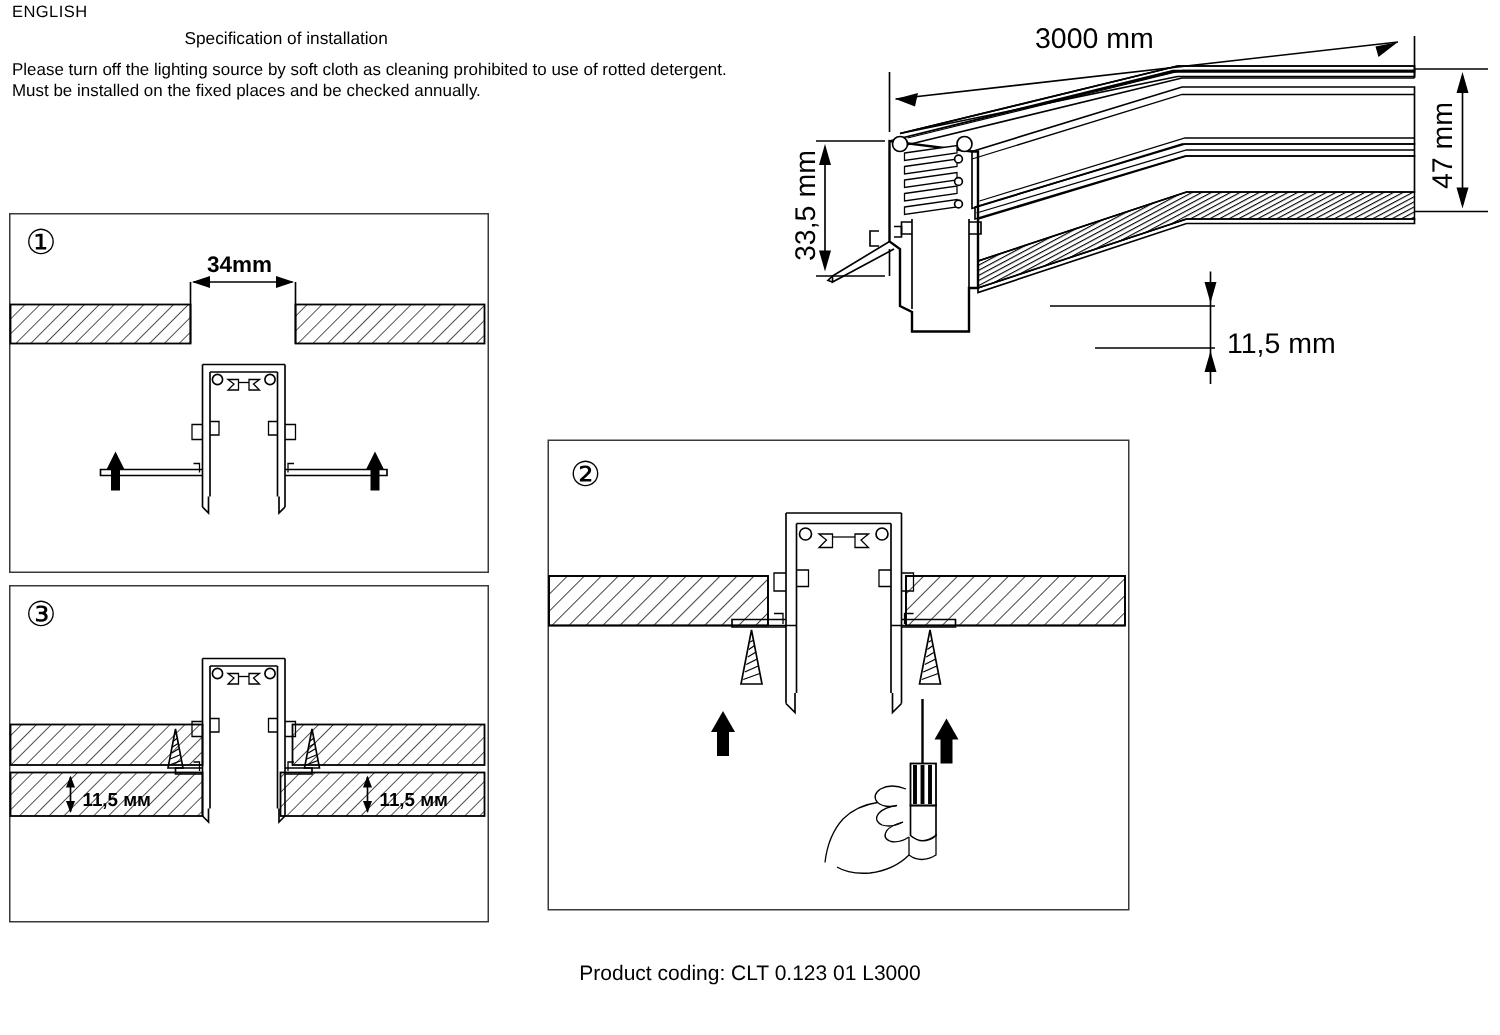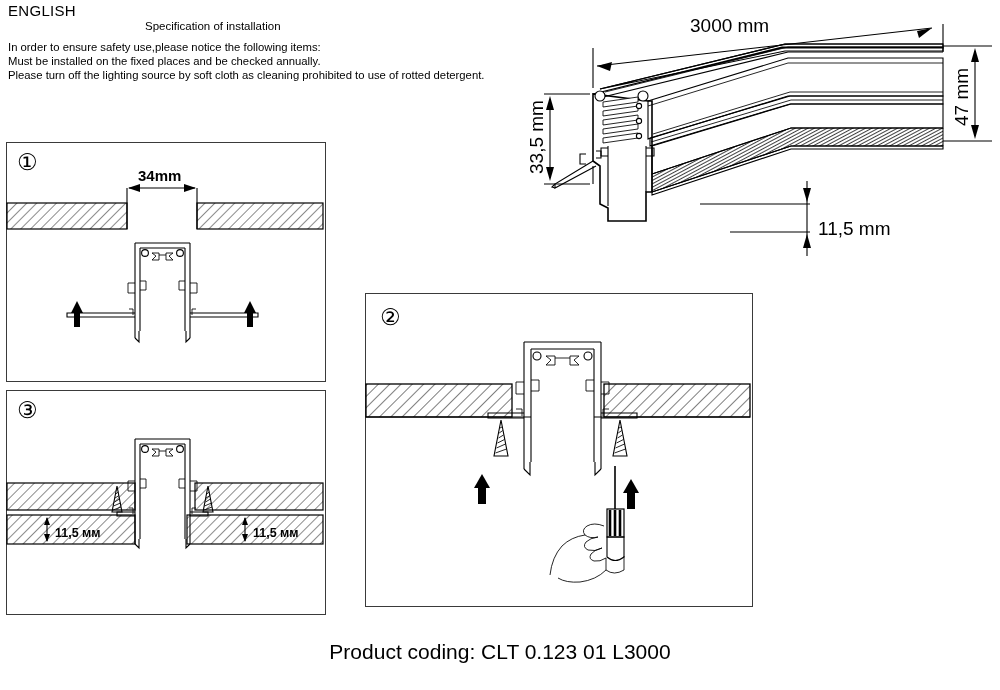--- a/index.html
+++ b/index.html
@@ -14,26 +14,26 @@
     background: #ffffff;
     font-family: "Liberation Sans", sans-serif;
     color: #000000;
     overflow: hidden;
   }
   .abs { position: absolute; }
 
   
   #lang-heading {
     left: 8px; top: 2px;
-    font-size: 15px;
+    font-size: 11px;
     letter-spacing: 0.3px;
     white-space: nowrap;
   }
   #spec-title {
-    left: 145px; top: 20px;
+    left: 123px; top: 20px;
     font-size: 11.5px;
     white-space: nowrap;
   }
   #notice-list {
     left: 8px; top: 40px;
     width: 470px;
   }
   .notice-line {
     font-size: 11.3px;
     line-height: 14.2px;
@@ -56,21 +56,21 @@
     line-height: 1;
     font-family: "DejaVu Sans", sans-serif;
     color: #000;
   }
 
   
   #product-coding {
     left: 0; top: 640px;
     width: 1000px;
     text-align: center;
-    font-size: 21px;
+    font-size: 14px;
   }
 
   
   svg { display: block; overflow: visible; }
   .ln    { stroke: #000; stroke-width: 1.1; fill: none; }
   .ln-th { stroke: #000; stroke-width: 1.6; fill: none; }
   .ln-f  { stroke: #000; stroke-width: 0.85; fill: none; }
   .dim   { stroke: #000; stroke-width: 1.1; fill: none; }
   .solid { fill: #000; stroke: none; }
   .white { fill: #fff; stroke: #000; stroke-width: 1.1; }
@@ -95,23 +95,22 @@
 </head>
 <body>
 
 <div id="page">
 
   <div class="abs" id="lang-heading">ENGLISH</div>
 
   <div class="abs" id="spec-title">Specification of installation</div>
 
   <div class="abs" id="notice-list">
-    <div class="notice-line">In order to ensure safety use,please notice the following items:</div>
+    <div class="notice-line">Please turn off the lighting source by soft cloth as cleaning prohibited to use of rotted detergent.</div>
     <div class="notice-line">Must be installed on the fixed places and be checked annually.</div>
-    <div class="notice-line">Please turn off the lighting source by soft cloth as cleaning prohibited to use of rotted detergent.</div>
   </div>
 
   <div class="abs" style="left:500px; top:6px; width:500px; height:290px;">
     <svg width="500" height="290" viewBox="0 0 500 290">
 
       <path class="ln" d="M 93,88 L 282,42 L 443,42 L 443,41 L 282,41 Z"></path>
       <path class="ln" d="M 100,83 L 285,38 L 443,38 L 443,45 L 285,45 Z"></path>
       <path class="ln-f" d="M 105,86 L 288,41"></path>
       <path class="ln-f" d="M 288,41 L 443,41"></path>
 

